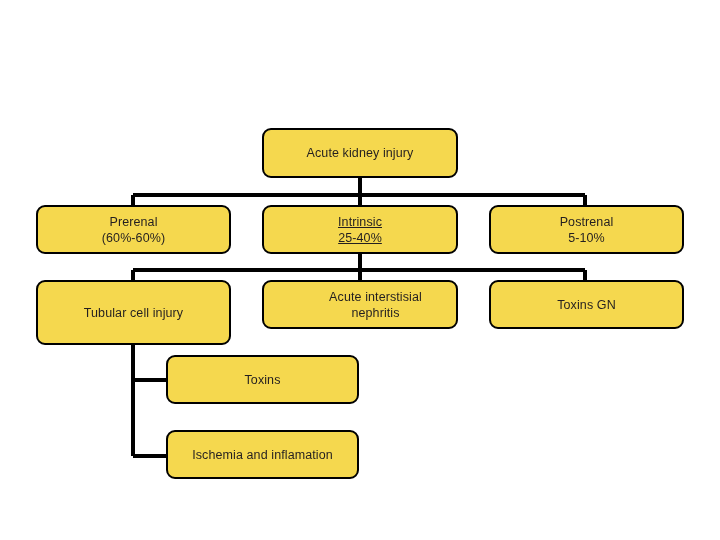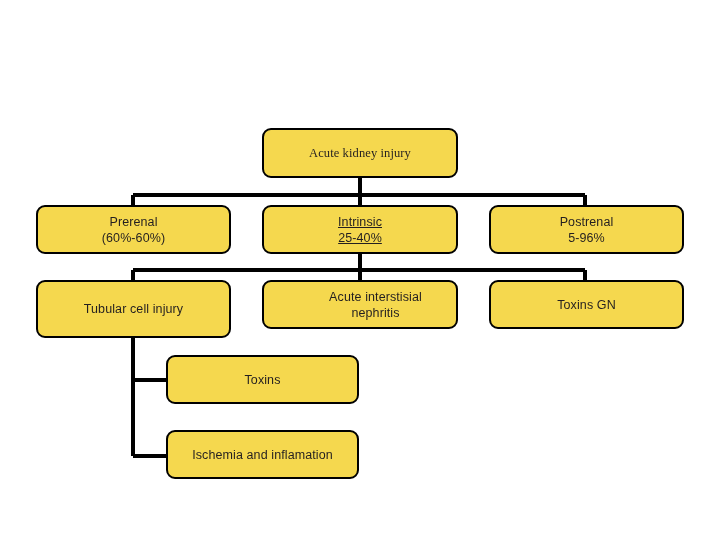--- a/index.html
+++ b/index.html
@@ -43,25 +43,25 @@
     letter-spacing: 0.1px;
     z-index: 2;
   }
   .node-label {
     display: block;
     white-space: pre-line;
     padding: 0 6px;
   }
 
   
-  #node-root      { left: 262px; top: 128px; width: 196px; height: 50px; font-family: Liberation Serif, serif; }
+  #node-root      { left: 262px; top: 128px; width: 196px; height: 50px; }
   #node-prerenal  { left:  36px; top: 205px; width: 195px; height: 49px; }
   #node-intrinsic { left: 262px; top: 205px; width: 196px; height: 49px; text-decoration: underline; }
   #node-postrenal { left: 489px; top: 205px; width: 195px; height: 49px; }
-  #node-tubular   { left:  36px; top: 280px; width: 195px; height: 58px; }
+  #node-tubular   { left:  36px; top: 280px; width: 195px; height: 65px; }
   #node-ain       { left: 262px; top: 280px; width: 196px; height: 49px; padding-left: 31px; }
   #node-gn        { left: 489px; top: 280px; width: 195px; height: 49px; }
   #node-toxins    { left: 166px; top: 355px; width: 193px; height: 49px; }
   #node-ischemia  { left: 166px; top: 430px; width: 193px; height: 49px; }
 </style>
 </head>
 <body>
 
 <div id="canvas">
 
@@ -100,21 +100,21 @@
 (60%-60%)</span>
   </div>
 
   <div class="node" id="node-intrinsic">
     <span class="node-label">Intrinsic
 25-40%</span>
   </div>
 
   <div class="node" id="node-postrenal">
     <span class="node-label">Postrenal
-5-96%</span>
+5-10%</span>
   </div>
 
   <div class="node" id="node-tubular">
     <span class="node-label">Tubular cell injury</span>
   </div>
 
   <div class="node" id="node-ain">
     <span class="node-label">Acute interstisial
 nephritis</span>
   </div>

